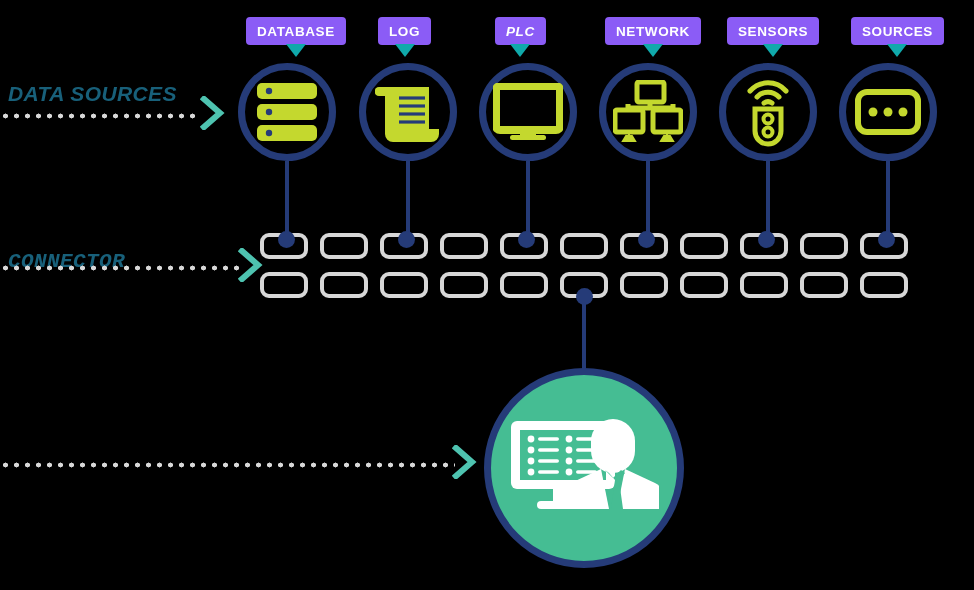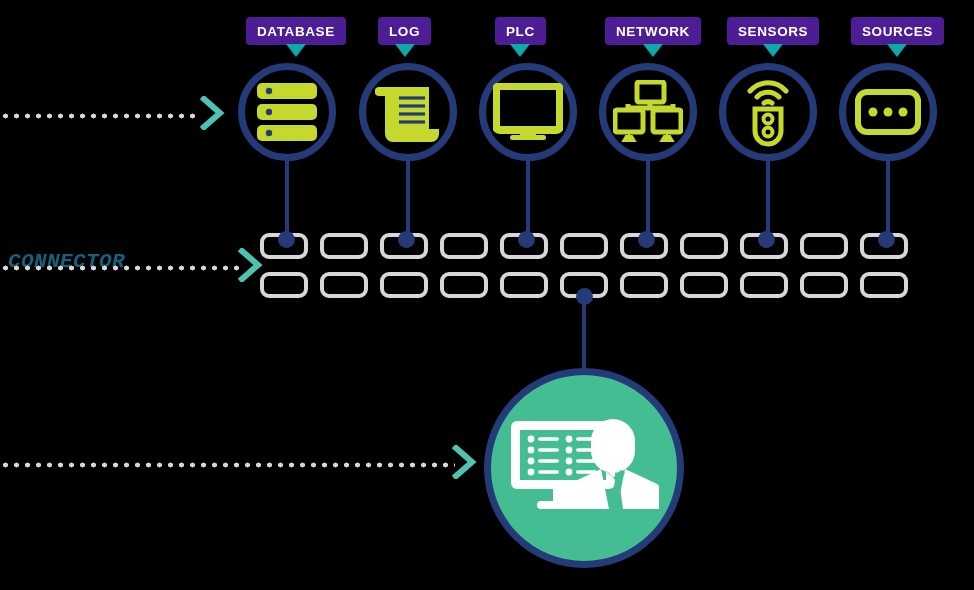--- a/index.html
+++ b/index.html
@@ -18,21 +18,21 @@
   }
   .rail-line{
     position:absolute;height:6px;
     background-image:radial-gradient(circle, #d8d8d8 0 2.4px, transparent 2.6px);
     background-size:11px 6px;background-repeat:repeat-x;background-position:0 center;
   }
   .chev{position:absolute;}
 
   
   .badge{
-    position:absolute;background:#4c1d95;border-radius:4px;
+    position:absolute;background:#8b5cf6;border-radius:4px;
     color:#fff;font-weight:bold;font-size:13.5px;letter-spacing:.6px;
     display:flex;align-items:center;justify-content:center;
     height:28px;padding:0 11px;white-space:nowrap;
   }
   .badge:after{
     content:"";position:absolute;left:50%;top:27px;transform:translateX(-50%);
     width:0;height:0;border-left:10px solid transparent;border-right:10px solid transparent;
     border-top:13px solid #10A9AB;
   }
 
@@ -56,20 +56,23 @@
     position:absolute;width:200px;height:200px;border-radius:50%;
     background:#45BD93;border:7px solid #253B78;box-sizing:border-box;
     display:flex;align-items:center;justify-content:center;
   }
 </style>
 </head>
 <body>
 
 <div id="stage">
 
+  <div class="rail" style="top:82px;">
+    <div class="rail-title">DATA SOURCES</div>
+  </div>
   <div class="rail-line" style="left:0px;top:113px;width:200px;"></div>
   <div class="chev" style="left:200px;top:96px;">
     <svg width="26" height="34" viewBox="0 0 26 34">
         <path d="M4 3 L20 17 L4 31" fill="none" stroke="#4EC3B0" stroke-width="6" stroke-linecap="square"></path>
       </svg>
   </div>
 
   <div class="rail" style="top:250px;font-family:Liberation Mono, monospace;">
     <div class="rail-title">CONNECTOR</div>
   </div>
@@ -86,21 +89,21 @@
         <path d="M4 3 L20 17 L4 31" fill="none" stroke="#4EC3B0" stroke-width="6" stroke-linecap="square"></path>
       </svg>
   </div>
 
   <div class="badge" style="left:246px;top:17px;">
     <span>DATABASE</span>
     </div>
   <div class="badge" style="left:378px;top:17px;">
     <span>LOG</span>
     </div>
-  <div class="badge" style="left:495px;top:17px;">
+  <div class="badge" style="left:495px;top:17px;font-style:italic;">
     <span>PLC</span>
     </div>
   <div class="badge" style="left:727px;top:17px;">
     <span>SENSORS</span>
     </div>
   <div class="badge" style="left:605px;top:17px;">
     <span>NETWORK</span>
     </div>
   <div class="badge" style="left:851px;top:17px;">
     <span>SOURCES</span>

